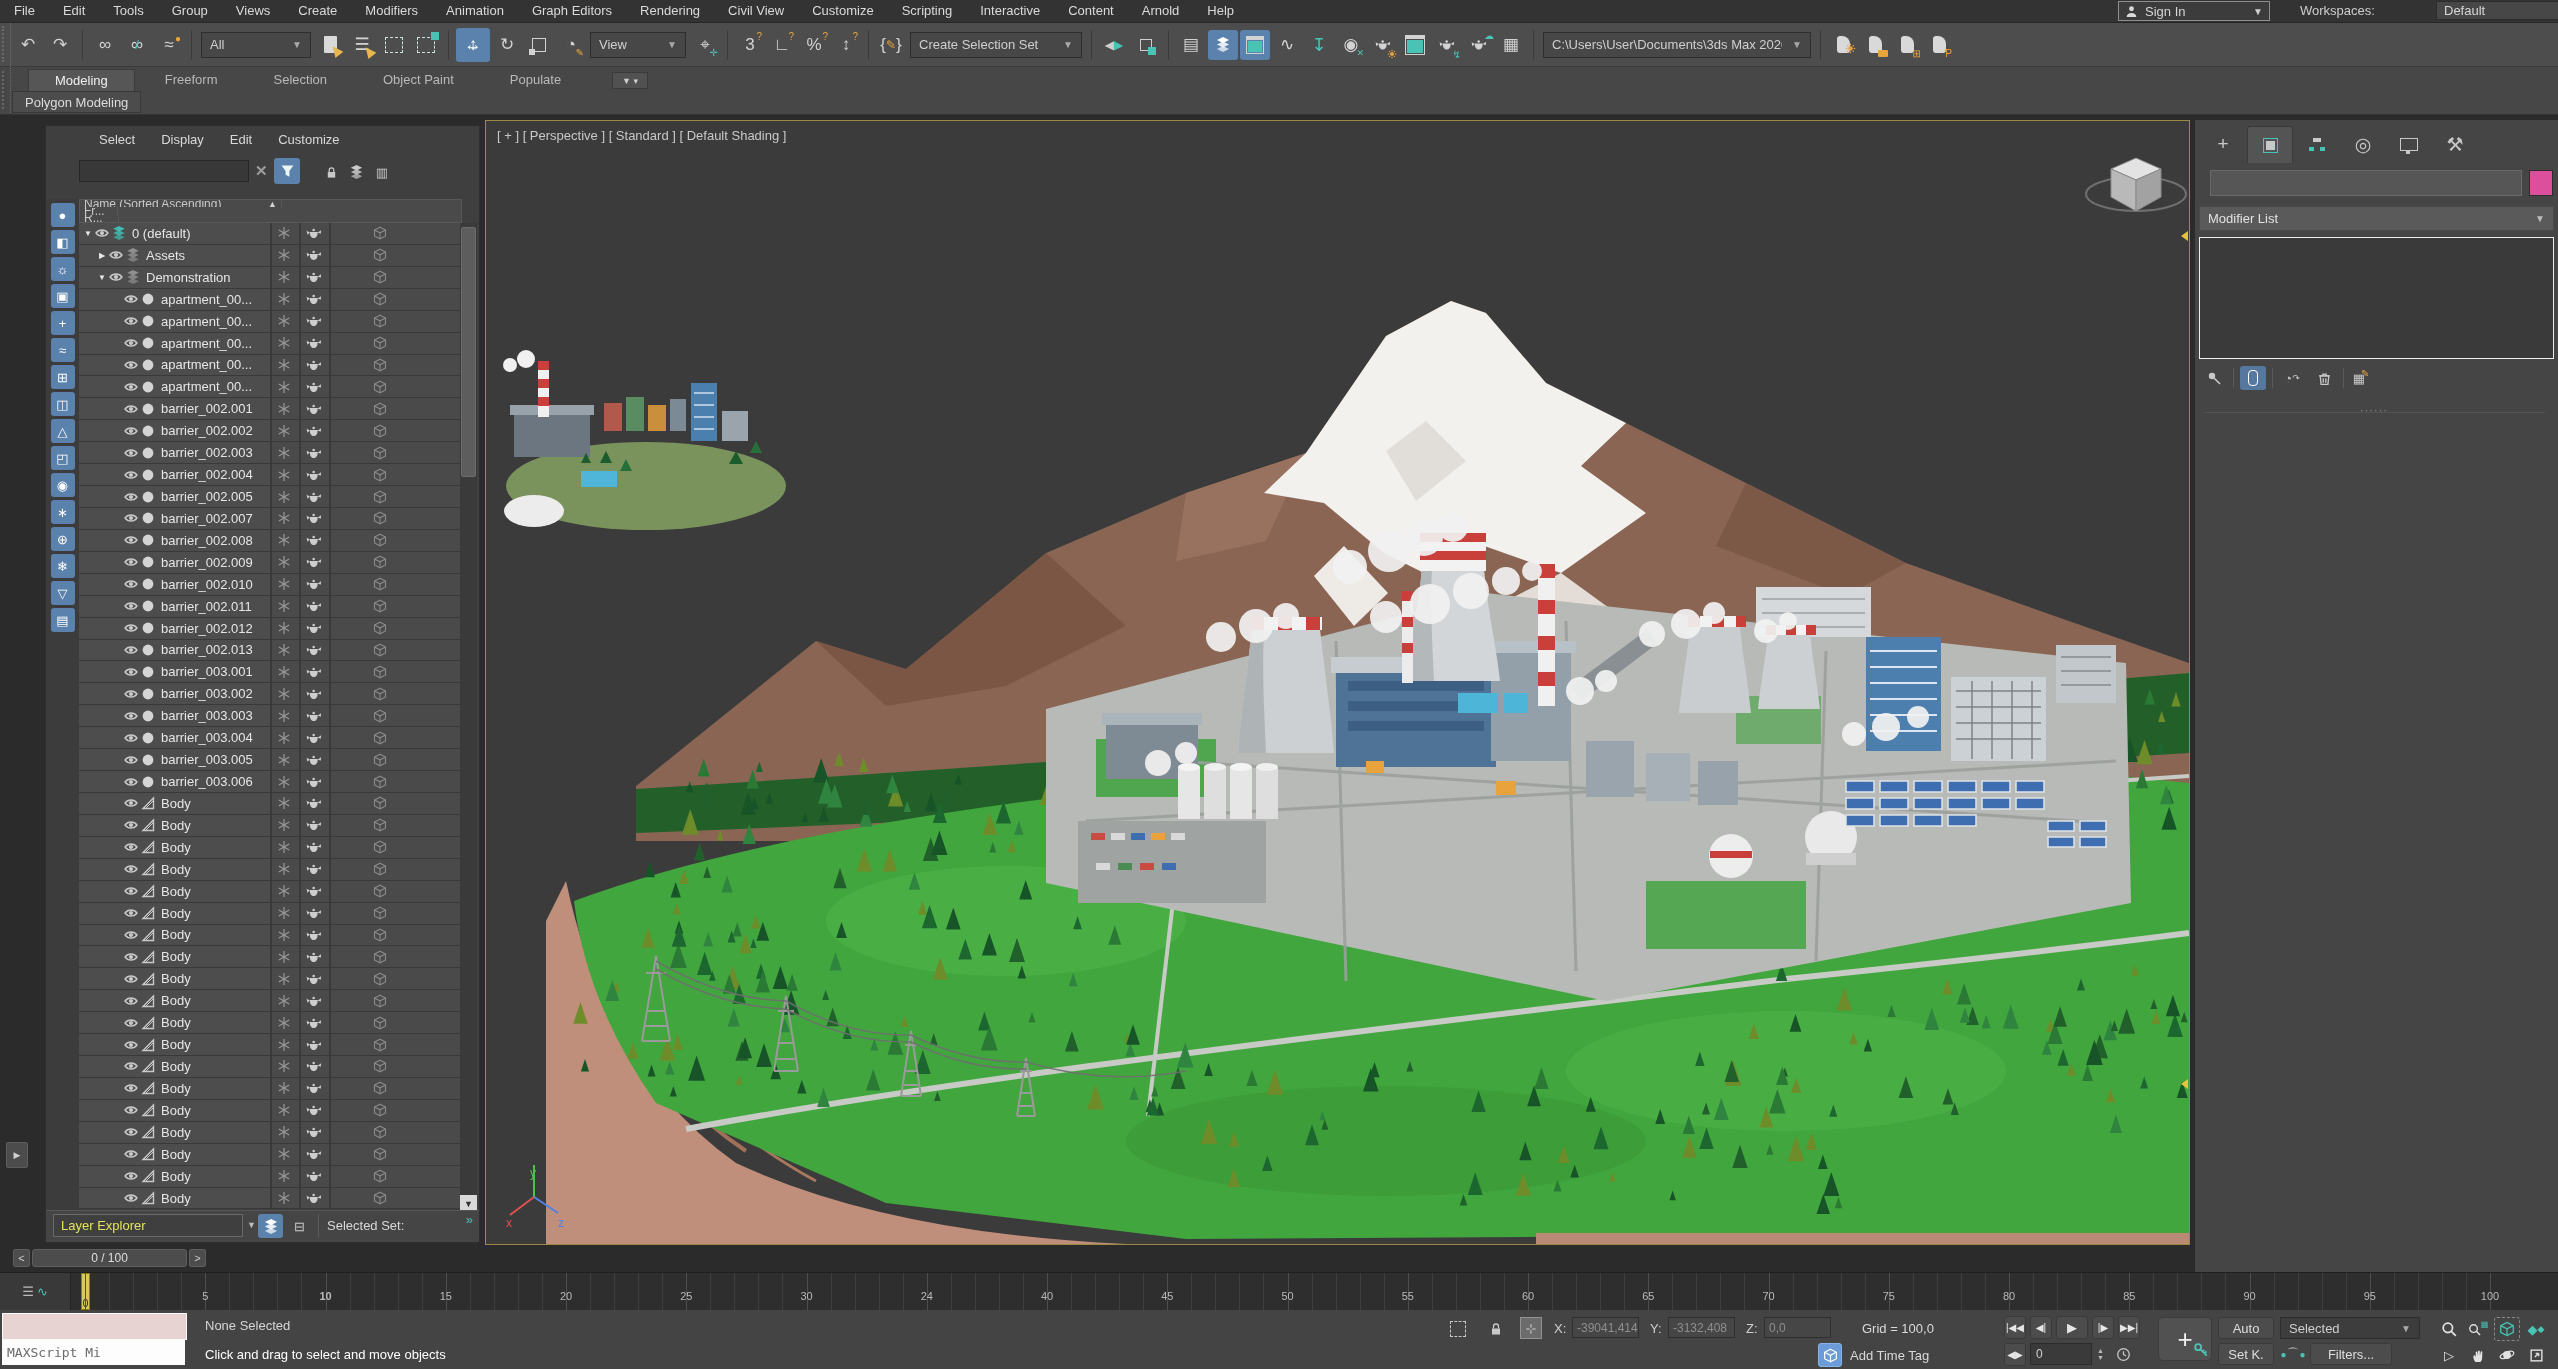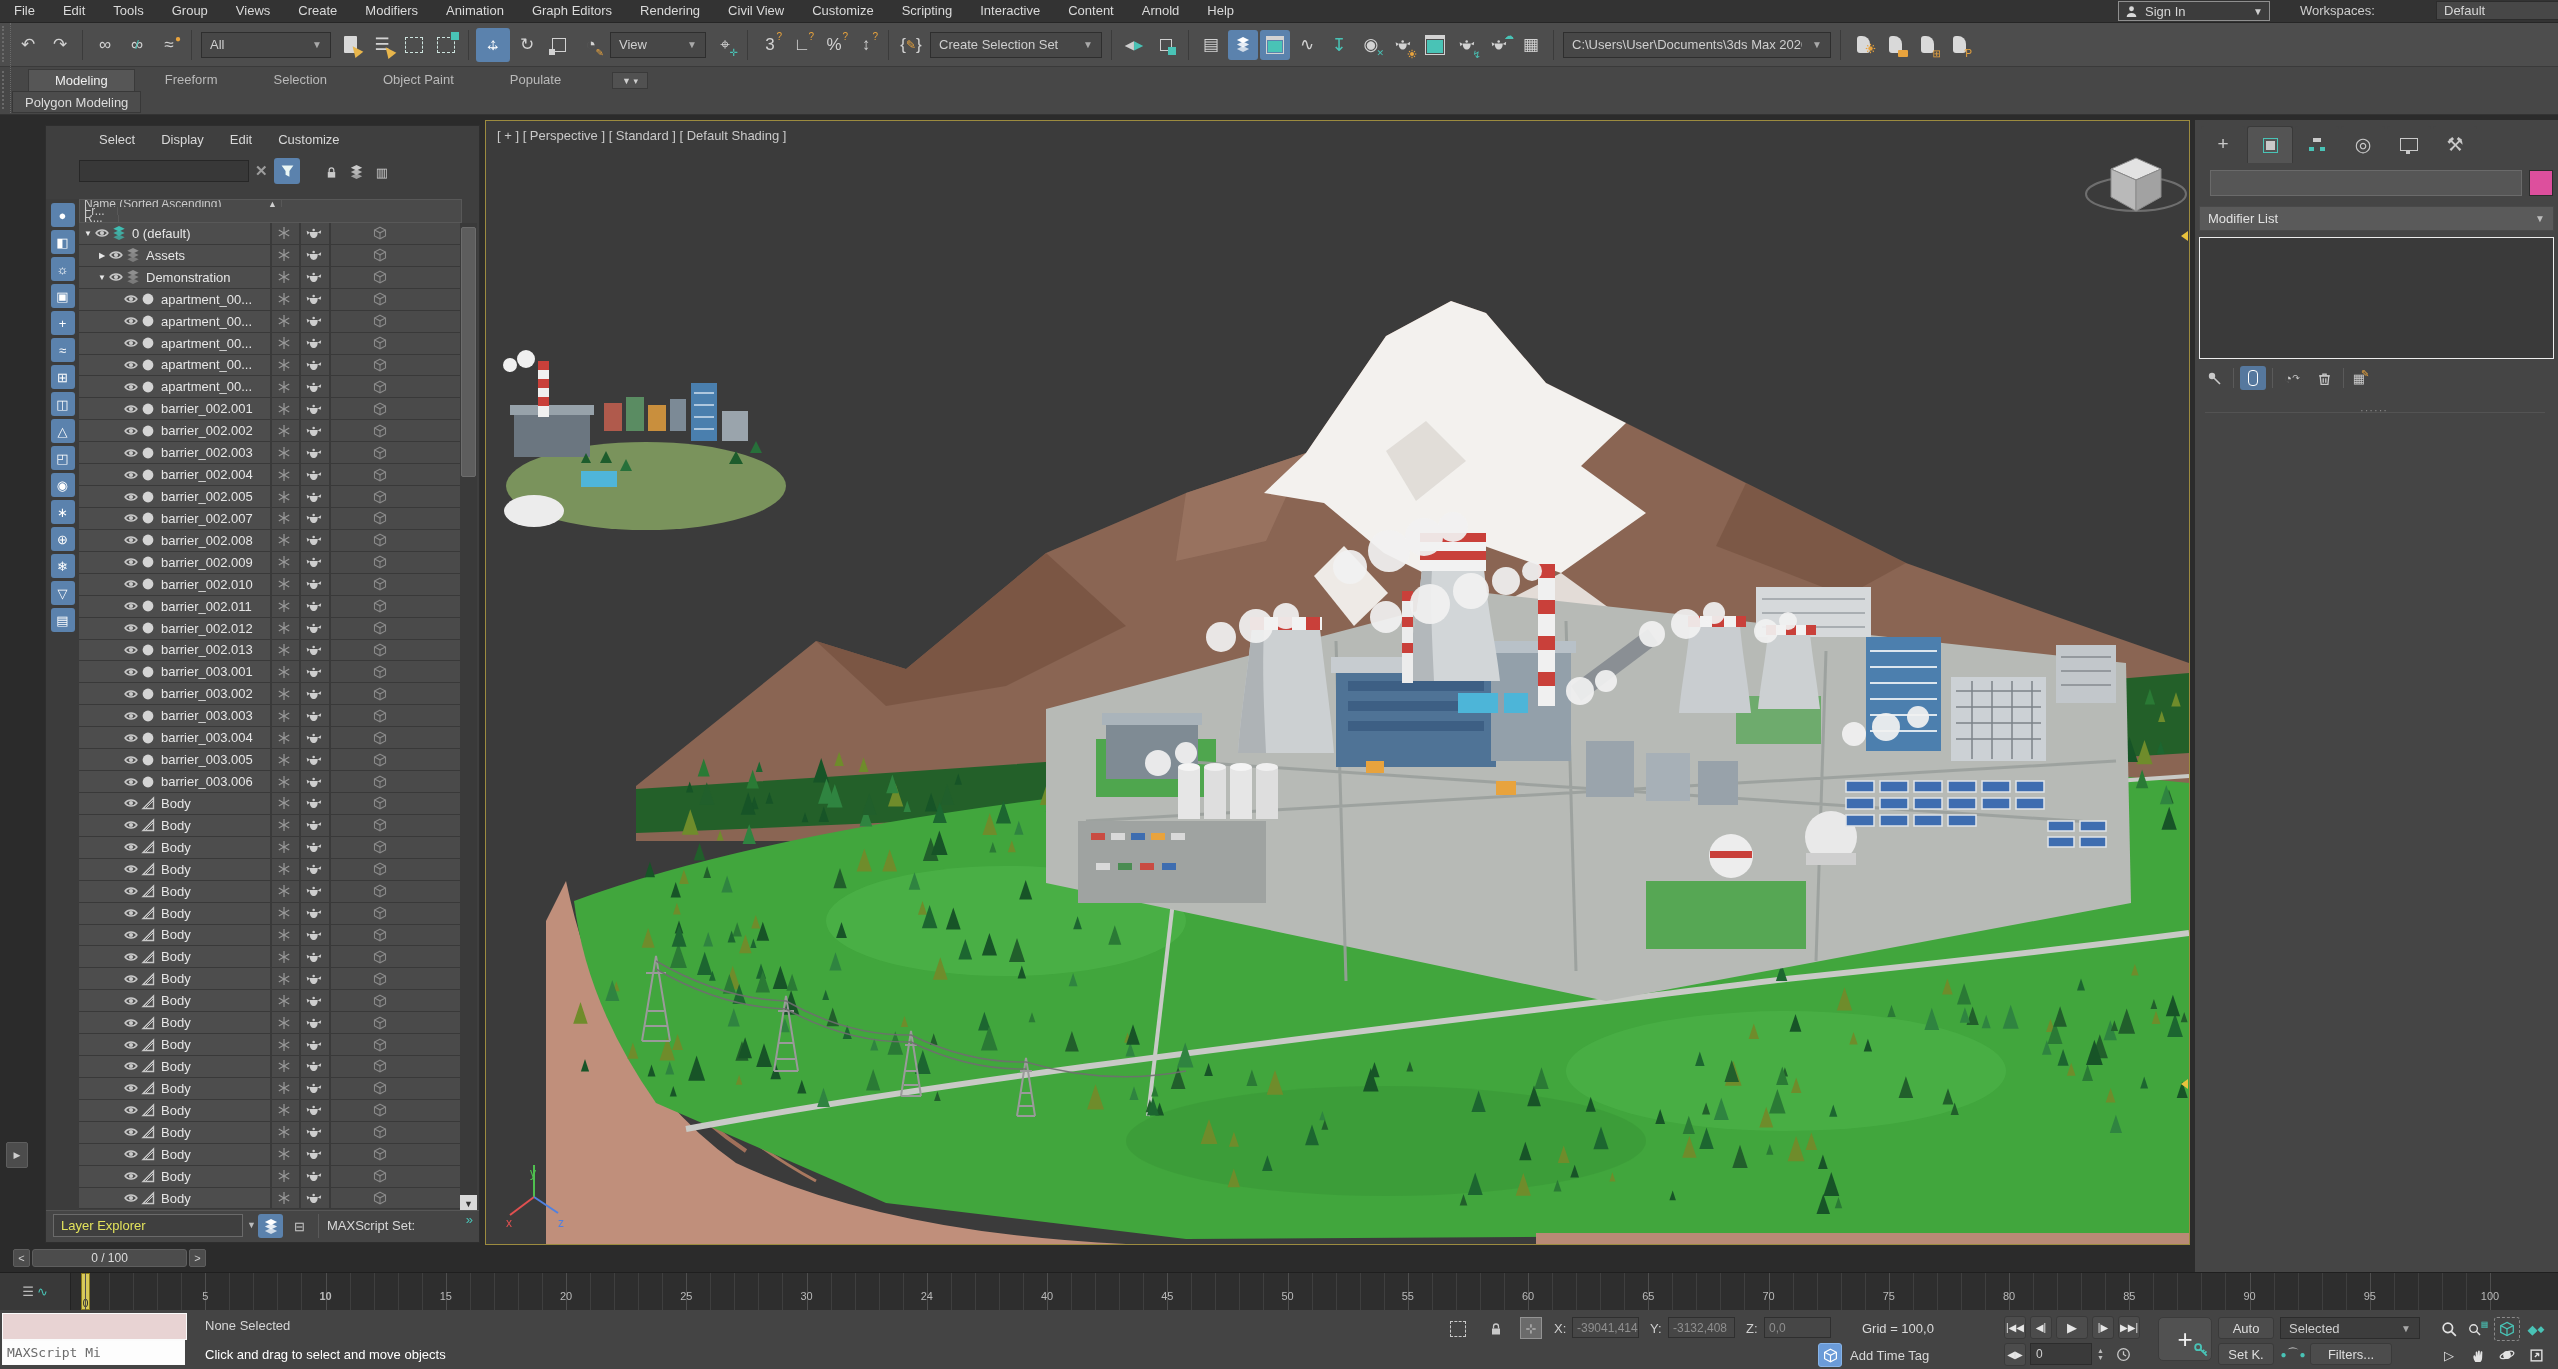--- a/index.html
+++ b/index.html
@@ -318,21 +318,21 @@
 </div>
 
 <div id="toolbar" class="abs">
   <span class="tbtn">↶</span>
   <span class="tbtn">↷</span>
   <span class="tsep"></span>
   <span class="tbtn">∞</span>
   <span class="tbtn">∞<span class="sub teal" style="font-size:13px;">/</span></span>
   <span class="tbtn">≈<span class="sub orange" style="right:3px;top:3px;">●</span></span>
   <span class="tsep"></span>
-  <span class="tdd" style="width:130px;">
+  <span class="tdd" style="width:110px;">
     <span>All</span>
       <span class="caret" style="margin-left:auto;">▼</span>
   </span>
   <span class="tbtn">
       <span class="pagesq"></span>
       <span class="ov cursorTri" style="right:4px;bottom:4px;"></span>
     </span>
   <span class="tbtn">☰<span class="ov cursorTri" style="right:3px;bottom:3px;"></span></span>
   <span class="tbtn">
       <span class="dashbox"></span>
@@ -1782,21 +1782,21 @@
         <span>Layer Explorer</span>
       </span>
     <span id="exmodecaret">▼</span>
     <span id="exlayersbtn">
         <svg class="ic" width="14" height="15">
           <use href="#sym-layers" style="color:#fff"></use>
         </svg>
       </span>
     <span id="exhierbtn">⊟</span>
     <span id="exfootsep"></span>
-    <span id="exselset">MAXScript Set:</span>
+    <span id="exselset">Selected Set:</span>
     <span id="exchev">»</span>
   </div>
 </div>
 
 <span class="tsbtn abs" style="left:13px;">&lt;</span>
 <span id="tsvalue" class="abs">0 / 100</span>
 <span class="tsbtn abs" style="left:189px;">&gt;</span>
 
 <div id="viewport" class="abs">
   <div id="vplabel">[ + ] [ Perspective ] [ Standard ] [ Default Shading ]</div>

